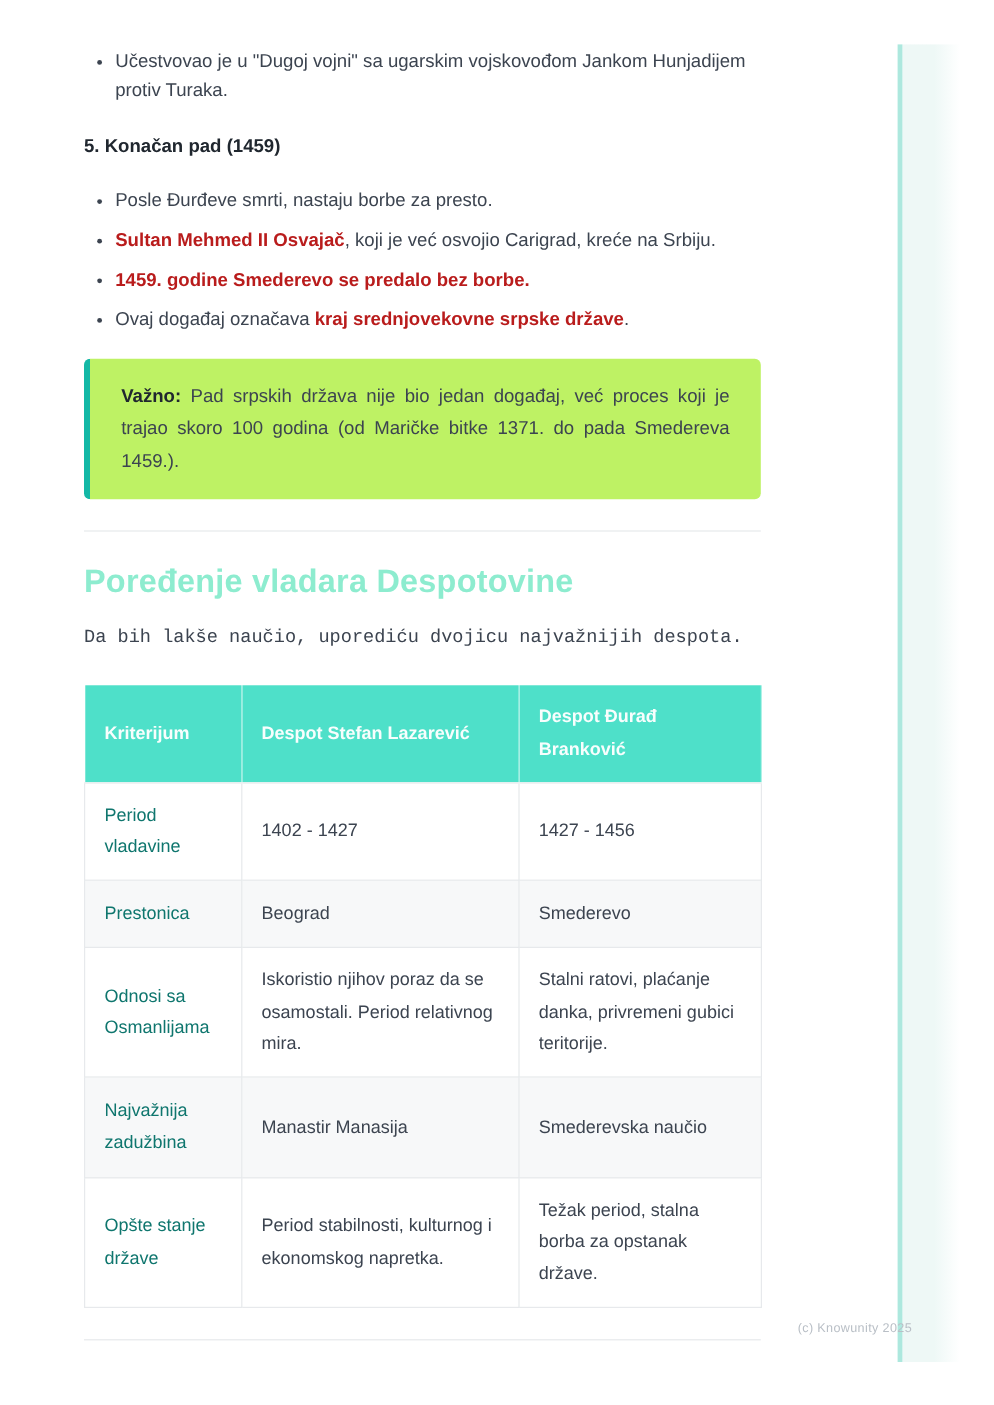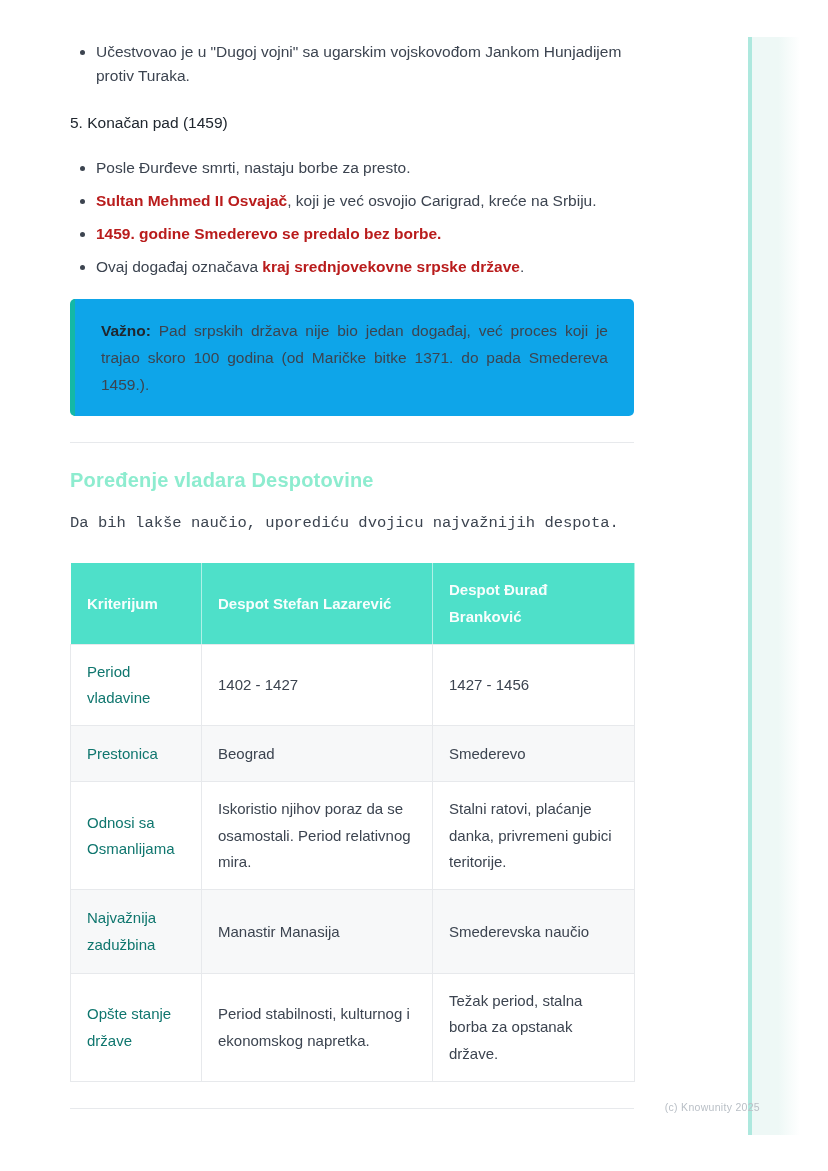--- a/index.html
+++ b/index.html
@@ -22,40 +22,40 @@
 
   .content { position: absolute; left: 70px; top: 0; width: 564px; padding-top: 40px; }
 
   ul { margin: 0; padding-left: 26px; }
   ul li { margin-bottom: 9px; font-size: 15.5px; line-height: 1.55; color: #3c4450; }
   ul.top-list { margin-bottom: 26px; }
   ul.main-list { margin-bottom: 14px; }
   li b, .bold { font-weight: 700; color: #b91c1c; }
 
   h3.sub-heading {
-    font-size: 15.5px; font-weight: 400; color: #20272f;
+    font-size: 15.5px; font-weight: 700; color: #20272f;
     margin: 0 0 24px 0;
   }
 
   .callout {
     margin: 20px 0 0 0;
-    background: #0ea5e9;
+    background: #bef264;
     border-left: 5px solid #14b8a6;
     border-radius: 5px;
     padding: 18px 26px 18px 26px;
     font-size: 15.5px; line-height: 1.75;
     text-align: justify;
     color: #3c4450;
   }
   .callout b { color: #20272f; }
 
   hr.divider { border: none; border-top: 1px solid #e7e9ec; margin: 26px 0 0 0; }
 
   h2.comparison-heading {
-    font-size: 20px; font-weight: 700;
+    font-size: 27px; font-weight: 700;
     color: #8deccf;
     margin: 26px 0 22px 0;
     letter-spacing: 0.2px;
   }
   p.comparison-intro { margin: 0 0 30px 0; font-size: 15.5px; color: #3c4450; font-family: Liberation Mono, monospace; }
 
   table.comparison {
     width: 564px; table-layout: fixed;
     border-collapse: collapse;
     font-size: 15px;

